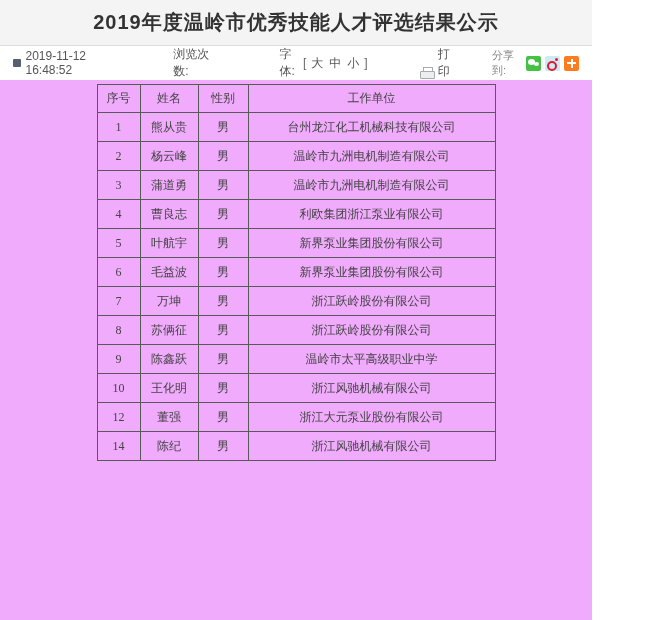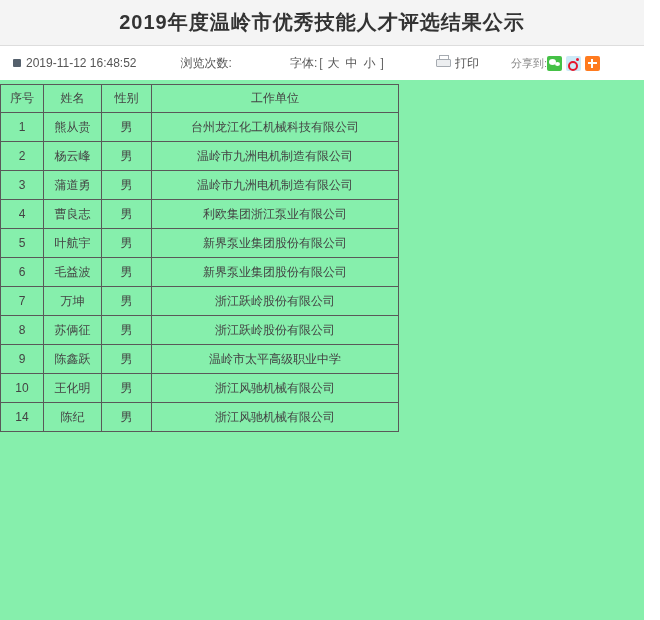--- a/index.html
+++ b/index.html
@@ -2,42 +2,42 @@
 <html><head>
 <meta charset="utf-8">
 <style>
   * { margin:0; padding:0; box-sizing:border-box; }
   html,body { background:#fff; }
   body {
     width:660px; height:620px; overflow:hidden;
     font-family:"Liberation Sans","DejaVu Sans",sans-serif;
     color:#444;
   }
-  .page { width:644px; height:620px; background:#86efac; }
+  .page { width:592px; height:620px; background:#f0abfc; }
 
   
   .header-band {
     height:46px; background:#f4f4f4; border-bottom:1px solid #ddd;
     display:flex; align-items:center; justify-content:center;
   }
   .page-title { font-size:20px; font-weight:bold; color:#333; letter-spacing:1px; }
 
   
   .toolbar {
     height:34px; display:flex; align-items:center;
     font-size:12px; color:#555; background:#fff; padding:0 13px;
   }
   .toolbar .grp { display:flex; align-items:center; }
   .date-icon { width:8px; height:8px; background:#55606c; border-radius:1px; display:inline-block; margin-right:5px; }
   .tb-date { margin-right:44px; }
-  .tb-views { margin-right:58px;text-align:center; }
+  .tb-views { margin-right:58px; }
   .tb-font { margin-right:50px; }
   .tb-font .bracket { color:#666; margin:0 2px; }
   .font-size-link { color:#555; cursor:pointer; margin:0 3px; }
-  .print-btn { display:flex; align-items:flex-start; cursor:pointer; color:#555; margin-right:32px; }
+  .print-btn { display:flex; align-items:flex-end; cursor:pointer; color:#555; margin-right:32px; }
   .printer-icon { position:relative; width:15px; height:13px; display:inline-block; margin-right:4px; }
   .printer-icon::before { content:''; position:absolute; top:0; left:3px; width:8px; height:4px; border:1px solid #a6abb1; background:#fff; }
   .printer-icon::after { content:''; position:absolute; top:4px; left:0; width:13px; height:6px; border:1px solid #a6abb1; border-radius:1px; background:#eceef0; }
   .share-label { color:#888; font-size:11px; margin-right:0; }
   .share-icons { display:flex; align-items:center; gap:4px; }
   .share-ic { width:15px; height:15px; border-radius:2px; position:relative; cursor:pointer; display:inline-block; }
   .wechat-ic { background:#45c146; }
   .wechat-ic::before { content:''; position:absolute; left:2px; top:3px; width:7px; height:6px; background:#fff; border-radius:50%; }
   .wechat-ic::after { content:''; position:absolute; right:2px; top:6px; width:5px; height:4px; background:#fff; border-radius:50%; }
   .weibo-ic { background:#cdeaf7; }
@@ -46,21 +46,21 @@
   .plus-ic { background:#ff7b1f; }
   .plus-ic::before { content:''; position:absolute; left:3px; top:6.5px; width:9px; height:2px; background:#fff; }
   .plus-ic::after { content:''; position:absolute; left:6.5px; top:3px; width:2px; height:9px; background:#fff; }
 
   
   .article { padding:16px 14px 0 14px; font-size:12.5px; line-height:21px; color:#444; }
   .article p { text-indent:2em; text-align:justify; }
   .contact-line { text-indent:2em; font-size:12.5px; line-height:21px; color:#444; padding:0 14px; }
 
   
-  .table-wrap { display:flex; justify-content:flex-start; margin-top:4px; }
+  .table-wrap { display:flex; justify-content:center; margin-top:4px;font-family:Liberation Serif, serif; }
   table.results { border-collapse:collapse; table-layout:fixed; width:398px; }
   table.results th, table.results td {
     border:1px solid #595959; text-align:center; vertical-align:middle;
     font-size:12px; color:#444; font-weight:normal; padding:0 2px;
     white-space:nowrap; overflow:hidden;
   }
   table.results th { height:28px; }
   table.results td { height:29px; }
 </style>
 </head>
@@ -170,20 +170,26 @@
             <td>男</td>
             <td>温岭市太平高级职业中学</td>
           </tr>
           <tr>
             <td>10</td>
             <td>王化明</td>
             <td>男</td>
             <td>浙江风驰机械有限公司</td>
           </tr>
           <tr>
+            <td>12</td>
+            <td>董强</td>
+            <td>男</td>
+            <td>浙江大元泵业股份有限公司</td>
+          </tr>
+          <tr>
             <td>14</td>
             <td>陈纪</td>
             <td>男</td>
             <td>浙江风驰机械有限公司</td>
           </tr>
         </tbody>
     </table>
   </div>
 
 </div>

